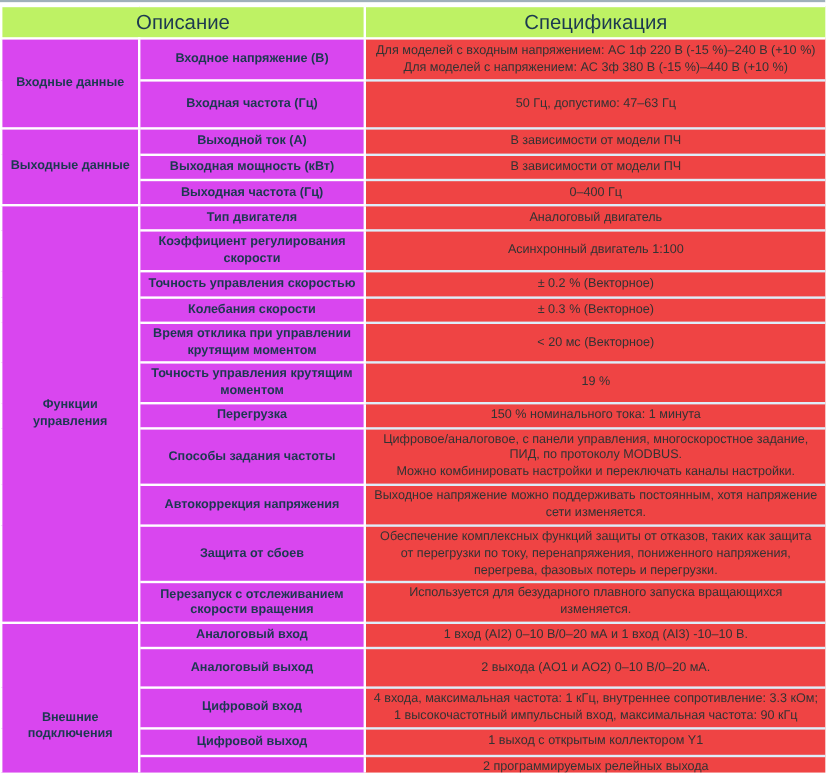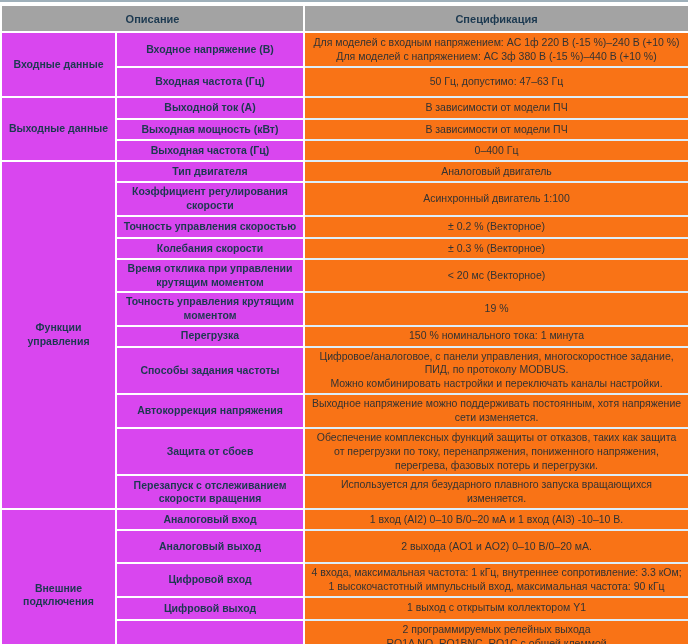--- a/index.html
+++ b/index.html
@@ -40,29 +40,29 @@
   
   .cell-blue {
     background: #d946ef;
     border: 2px solid #ffffff;
     color: #1c3950;
     font-weight: bold;
     font-size: 10.5px;
     line-height: 1.3;
   }
   .cell-header {
-    background: #a3a3a3;
+    background: #bef264;
     border: 2px solid #ffffff;
     color: #1c3950;
-    font-weight: bold;
-    font-size: 11px;
+    font-weight: normal;
+    font-size: 17px;
   }
   
   .cell-spec {
-    background: #f97316;
+    background: #ef4444;
     border-left: 2px solid #ffffff;
     border-right: 2px solid #ffffff;
     border-top: 2px solid #ddeef9;
     border-bottom: 2px solid #ddeef9;
     color: #333333;
     font-weight: normal;
     font-size: 10.5px;
     line-height: 1.32;
     white-space: pre-line;
   }
@@ -86,21 +86,21 @@
       <th class="cell-header" colspan="2">Описание</th>
       <th class="cell-header">Спецификация</th>
     </tr>
 
     <tr style="height:35px">
       <td class="cell-blue" rowspan="2">Входные данные</td>
       <td class="cell-blue">Входное напряжение (В)</td>
       <td class="cell-spec">Для моделей с входным напряжением: AC 1ф 220 В (-15 %)–240 В (+10 %)
 Для моделей с напряжением: AC 3ф 380 В (-15 %)–440 В (+10 %)</td>
     </tr>
-    <tr style="height:30px">
+    <tr style="height:40px">
       <td class="cell-blue">Входная частота (Гц)</td>
       <td class="cell-spec">50 Гц, допустимо: 47–63 Гц</td>
     </tr>
 
     <tr style="height:22px">
       <td class="cell-blue" rowspan="3">Выходные данные</td>
       <td class="cell-blue">Выходной ток (А)</td>
       <td class="cell-spec">В зависимости от модели ПЧ</td>
     </tr>
     <tr style="height:21px">

